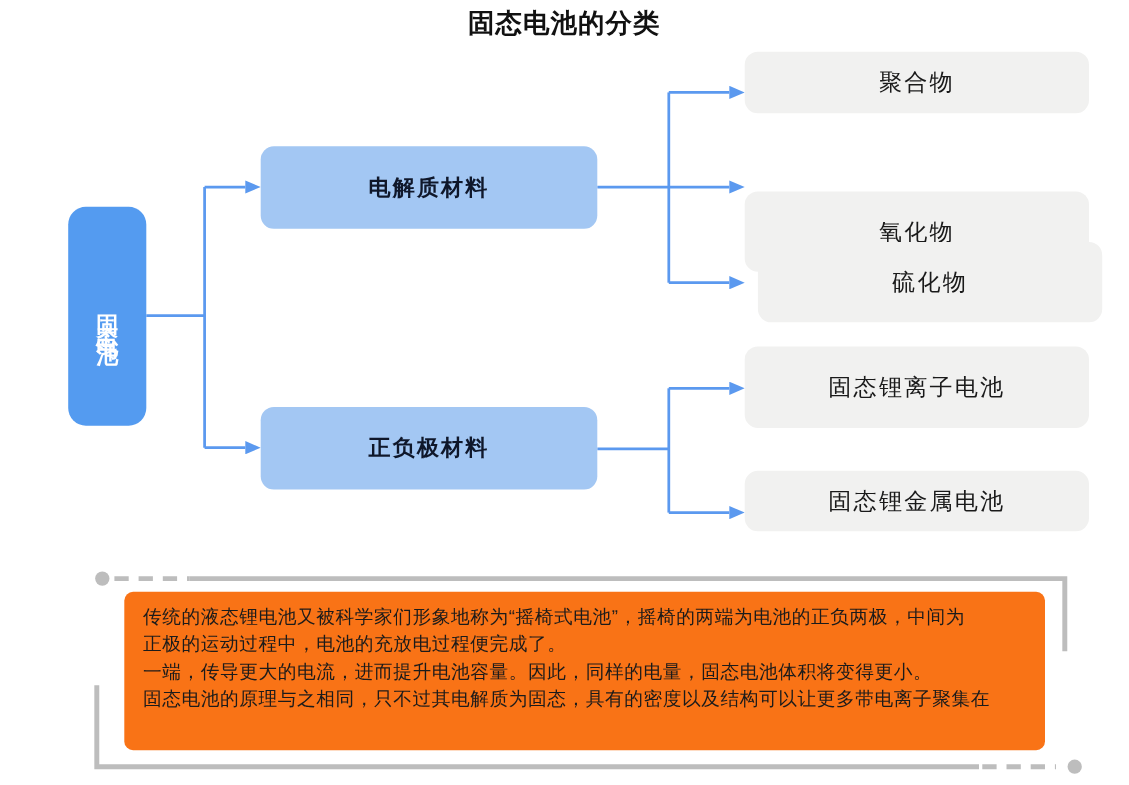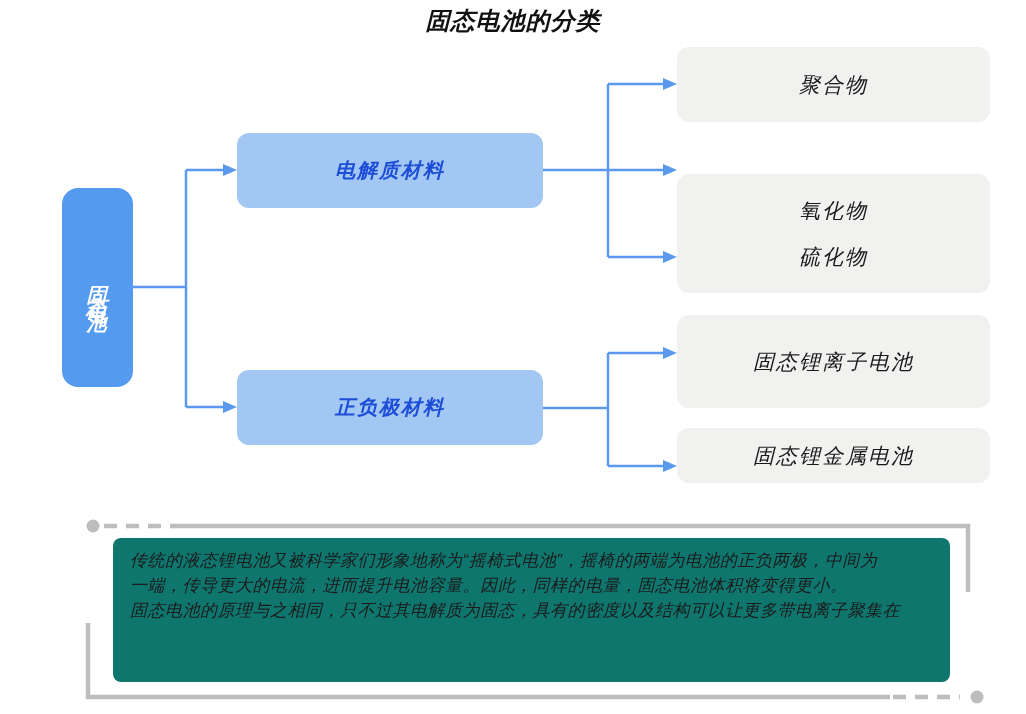--- a/index.html
+++ b/index.html
@@ -1,19 +1,19 @@
 <!DOCTYPE html>
 <html><head>
 <meta charset="utf-8">
 <style>
   html,body { margin:0; padding:0; background:#ffffff; }
   .canvas {
     position:relative; width:1026px; height:714px;
     font-family:"Liberation Sans", sans-serif;
-    background:#ffffff; overflow:hidden;font-style:italic;
+    background:#ffffff; overflow:hidden;
   }
   .title {
     position:absolute; top:5px; left:0; width:100%;
     text-align:center; font-size:24px; font-weight:bold; color:#111111;
     letter-spacing:1px;
   }
   .svg-layer { position:absolute; left:0; top:0; width:1026px; height:714px; }
 
   .node {
     position:absolute; display:flex; align-items:center; justify-content:center;
@@ -22,39 +22,39 @@
   .root-node {
     left:62px; top:188px; width:71px; height:199px;
     background:#549BF0; border-radius:16px; color:#ffffff;
   }
   .root-label {
     writing-mode:vertical-lr; text-orientation:upright;
     font-size:20px; font-weight:600; letter-spacing:9px;
   }
   .branch-node {
     left:237px; width:306px; height:75px;
-    background:#A3C7F3; border-radius:12px; color:#1d4ed8;
+    background:#A3C7F3; border-radius:12px; color:#0f172a;
     font-size:20px; font-weight:600; letter-spacing:2px;
   }
   .branch-1 { top:133px; }
   .branch-2 { top:370px; }
   .leaf-node {
     left:677px; width:313px;
     background:#F1F1F0; border-radius:12px; color:#1a1a1a;
     font-size:21px; letter-spacing:2px;
   }
-  .leaf-1 { top:47px;  height:75px; }
+  .leaf-1 { top:47px;  height:56px; }
   .leaf-2 { top:134px; height:73px;margin-top:40px; }
-  .leaf-3 { top:220px; height:73px; }
-  .leaf-4 { top:315px; height:93px; }
+  .leaf-3 { top:220px; height:73px;margin-left:12px; }
+  .leaf-4 { top:315px; height:74px; }
   .leaf-5 { top:428px; height:55px; }
 
   .note-panel {
     position:absolute; left:113px; top:538px; width:837px; height:144px;
-    background:#0f766e; border-radius:8px; box-sizing:border-box;
+    background:#f97316; border-radius:8px; box-sizing:border-box;
     padding:10px 17px;
   }
   .note-line {
     font-size:17px; line-height:25px; color:#1b1b1b;
     white-space:nowrap; letter-spacing:0.5px;
   }
 </style>
 </head>
 <body>
 
@@ -119,17 +119,18 @@
   </div>
   <div class="node leaf-node leaf-4">
     <span>固态锂离子电池</span>
   </div>
   <div class="node leaf-node leaf-5">
     <span>固态锂金属电池</span>
   </div>
 
   <div class="note-panel">
     <div class="note-line">传统的液态锂电池又被科学家们形象地称为“摇椅式电池”，摇椅的两端为电池的正负两极，中间为</div>
+    <div class="note-line">正极的运动过程中，电池的充放电过程便完成了。</div>
     <div class="note-line">一端，传导更大的电流，进而提升电池容量。因此，同样的电量，固态电池体积将变得更小。</div>
     <div class="note-line">固态电池的原理与之相同，只不过其电解质为固态，具有的密度以及结构可以让更多带电离子聚集在</div>
   </div>
 
 </div>
 
 </body></html>

